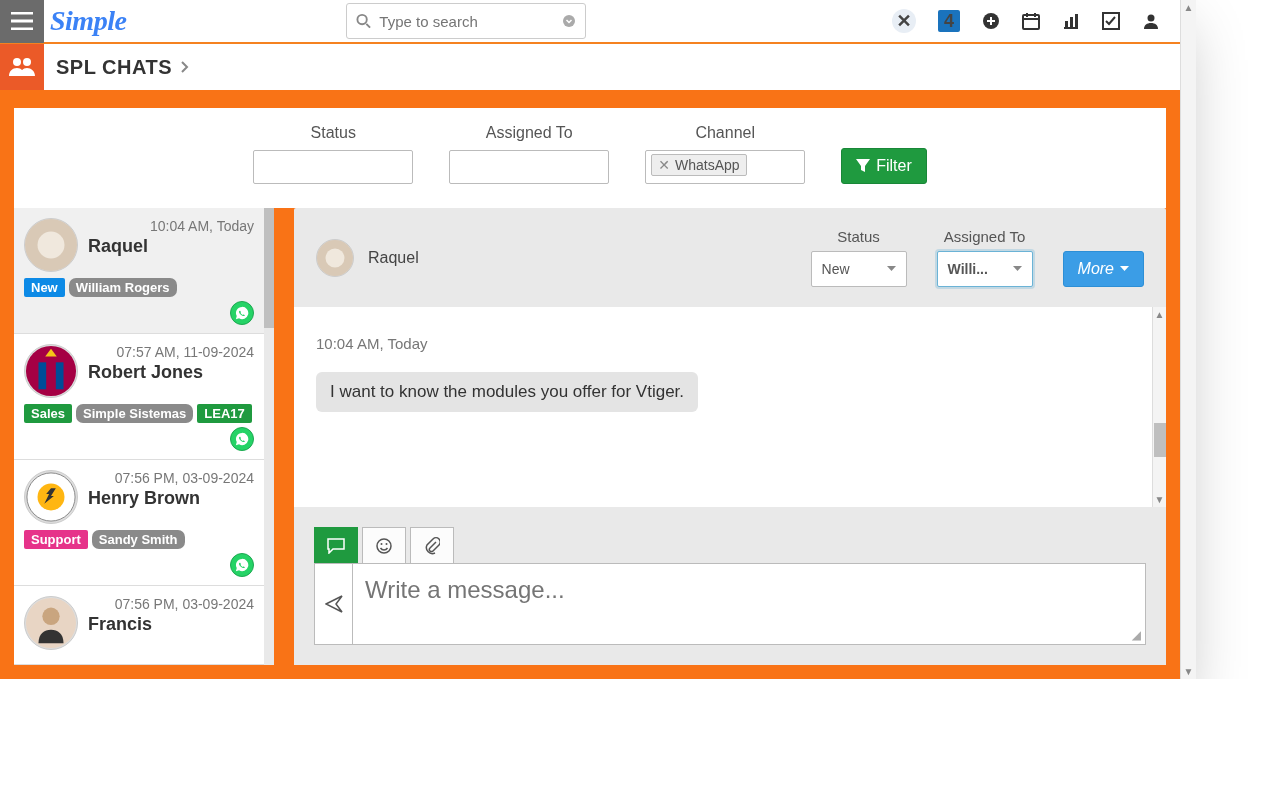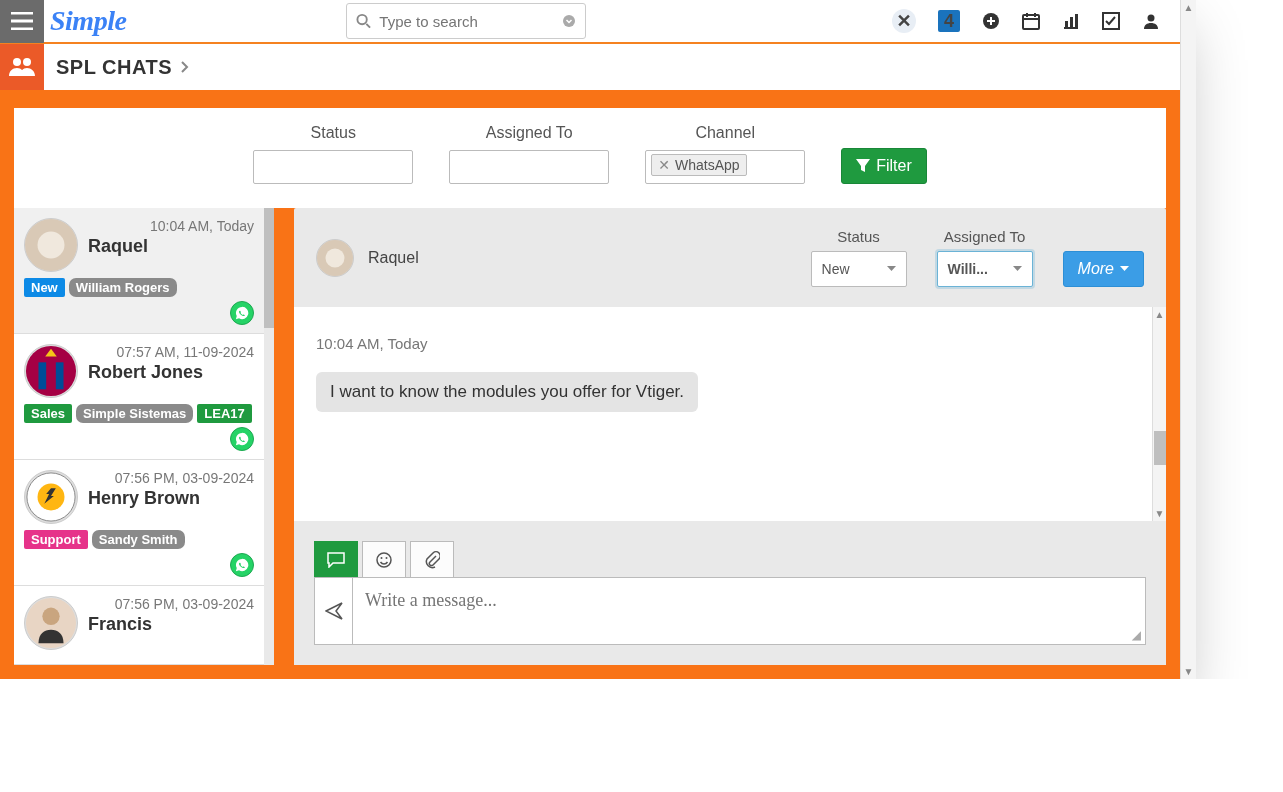--- a/index.html
+++ b/index.html
@@ -81,21 +81,21 @@
 .conv-body .vscroll .arrow.down { bottom: 2px; }
 .conv-body .vscroll .thumb2 { position: absolute; top: 58%; left: 1px; width: 12px; height: 34px; background: #bfbfbf; }
 
 .compose-area { background: #e9e9e9; padding: 20px; }
 .compose-tabs { display: flex; }
 .compose-tab { width: 44px; height: 36px; border: 1px solid #bbb; border-bottom: none; background: #fcfcfc; display: flex; align-items: center; justify-content: center; cursor: pointer; }
 .compose-tab.active { background: #1f9a3f; color: #fff; border-color: #1f9a3f; }
 .compose-tab + .compose-tab { margin-left: 4px; }
 .compose-box { display: flex; border: 1px solid #bbb; background: #fff; }
 .send-col { width: 38px; display: flex; align-items: center; justify-content: center; border-right: 1px solid #bbb; color: #555; }
-.compose-input { flex: 1; min-height: 66px; padding: 12px; font-size: 18px; border: none; outline: none; resize: none; color: #777; font-family: Liberation Serif, serif; }
+.compose-input { flex: 1; min-height: 66px; padding: 12px; font-size: 24px; border: none; outline: none; resize: none; color: #777; font-family: Liberation Sans, sans-serif; }
 .resize-handle { align-self: flex-end; padding: 2px 4px; color: #aaa; font-size: 12px; }
 
 
 .outer-scroll { position: absolute; top: 0; right: -16px; width: 16px; height: 100%; background: #f4f4f4; border-left: 1px solid #ddd; }
 .outer-scroll .arrow { position: absolute; width: 100%; text-align: center; color: #888; font-size: 10px; }
 .outer-scroll .arrow.up { top: 2px; }
 .outer-scroll .arrow.down { bottom: 2px; }
 
 svg { display: block; }
 </style>

